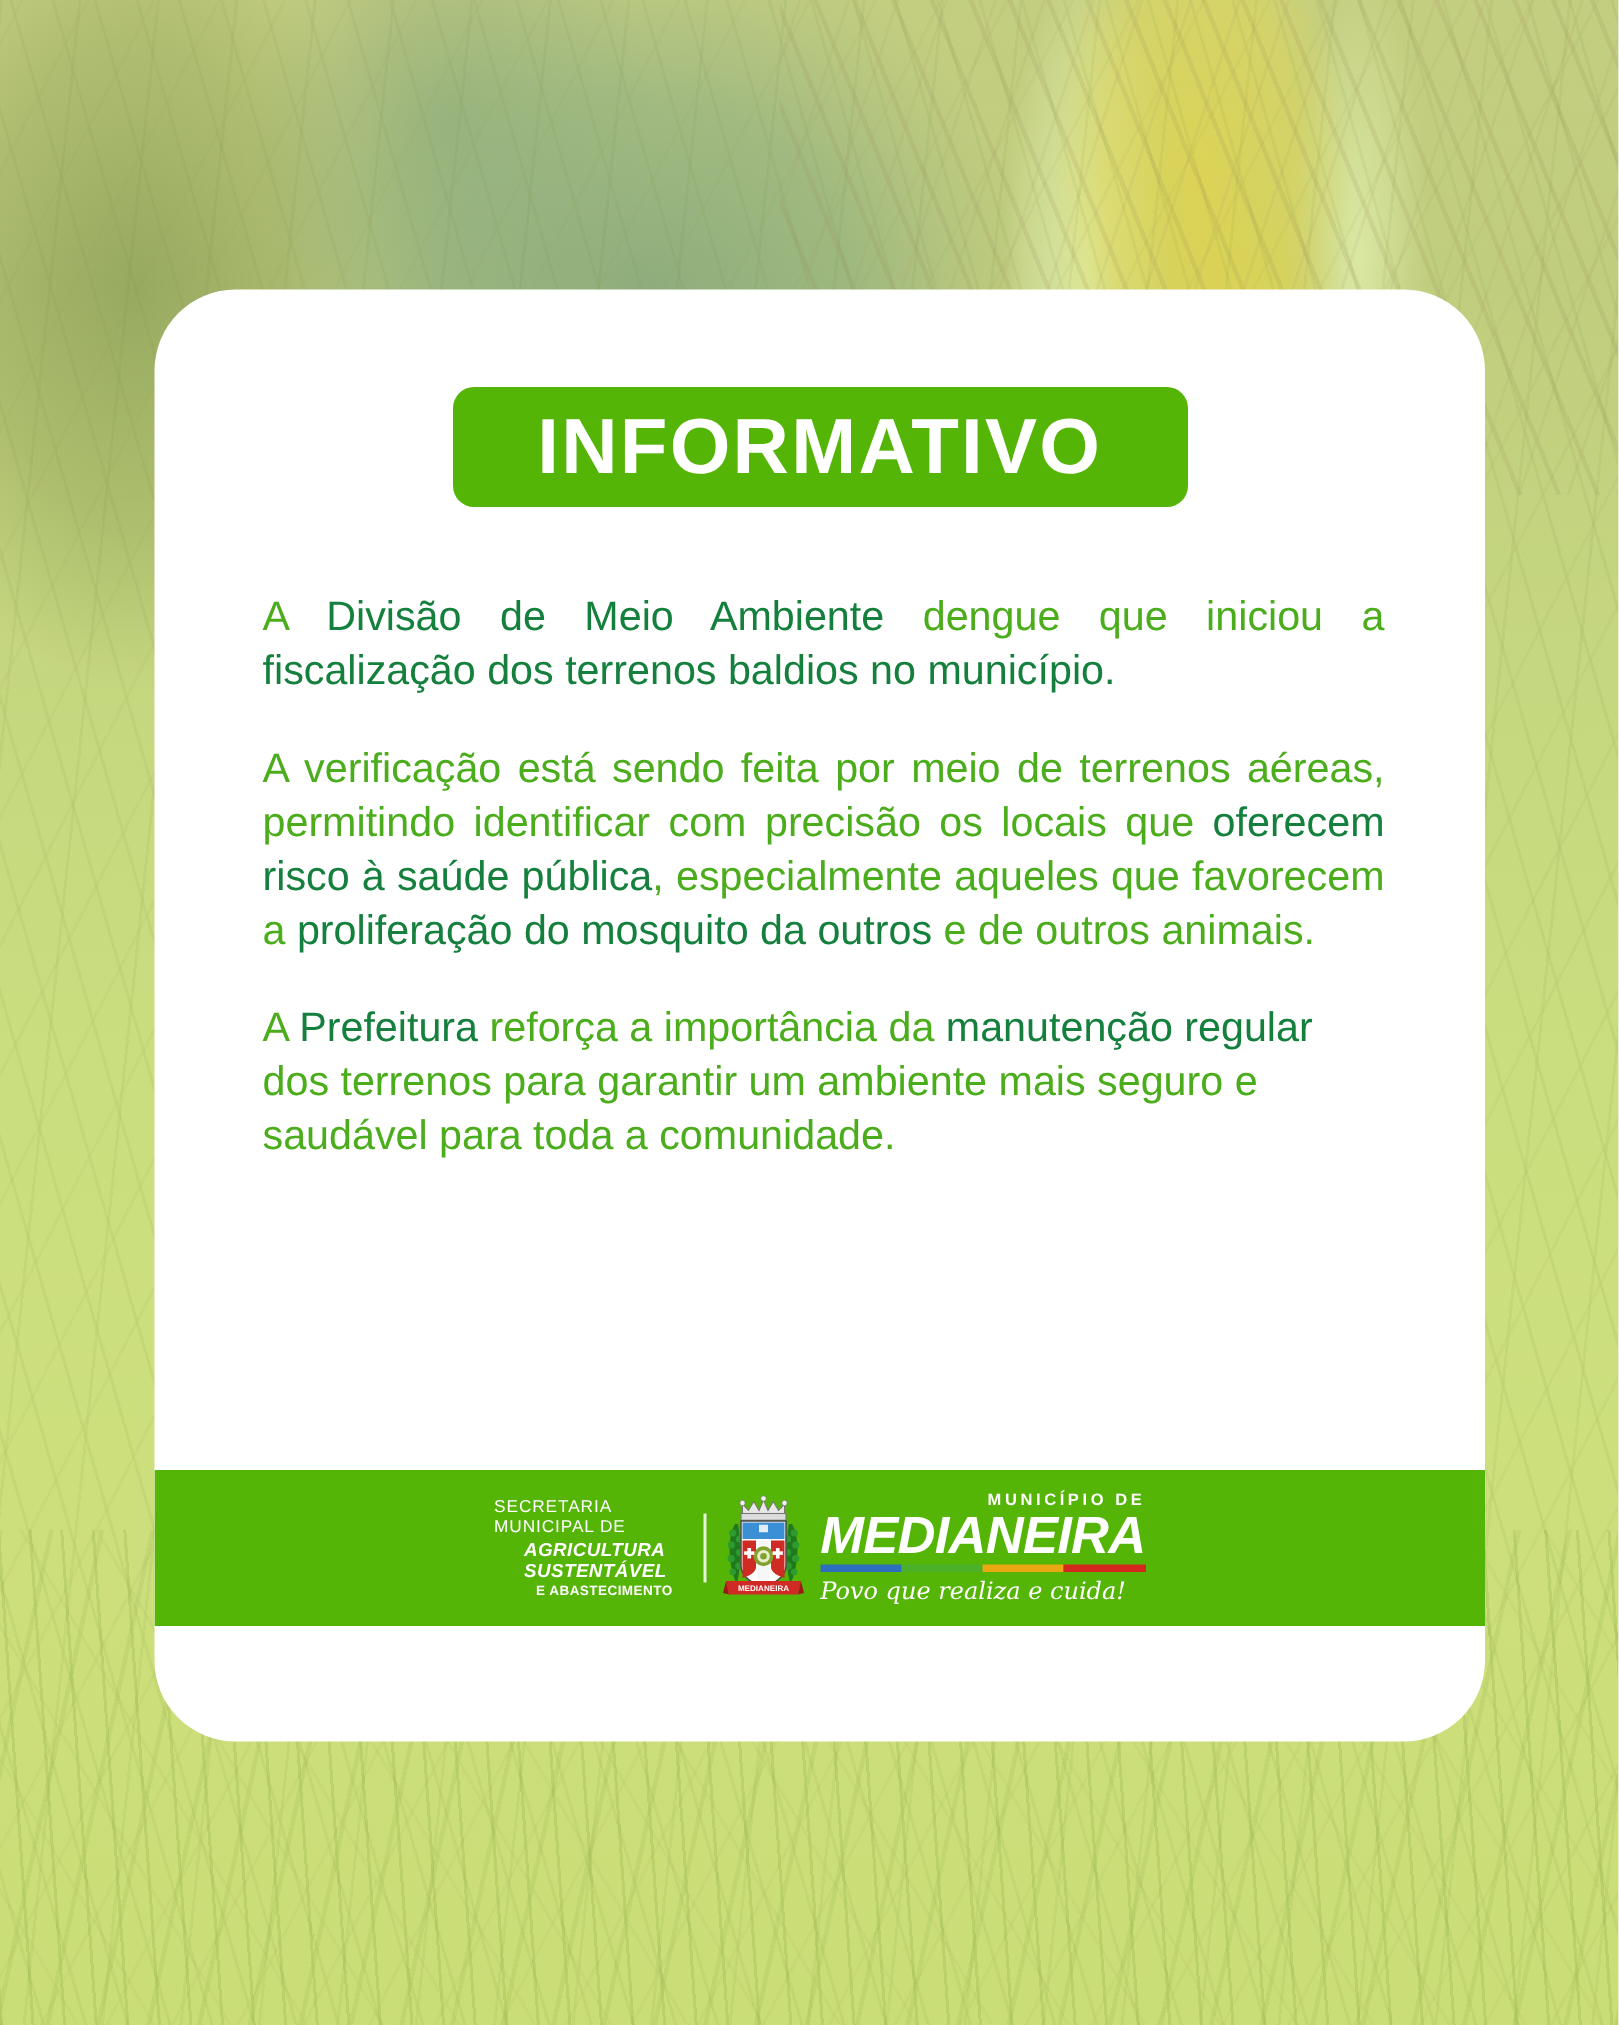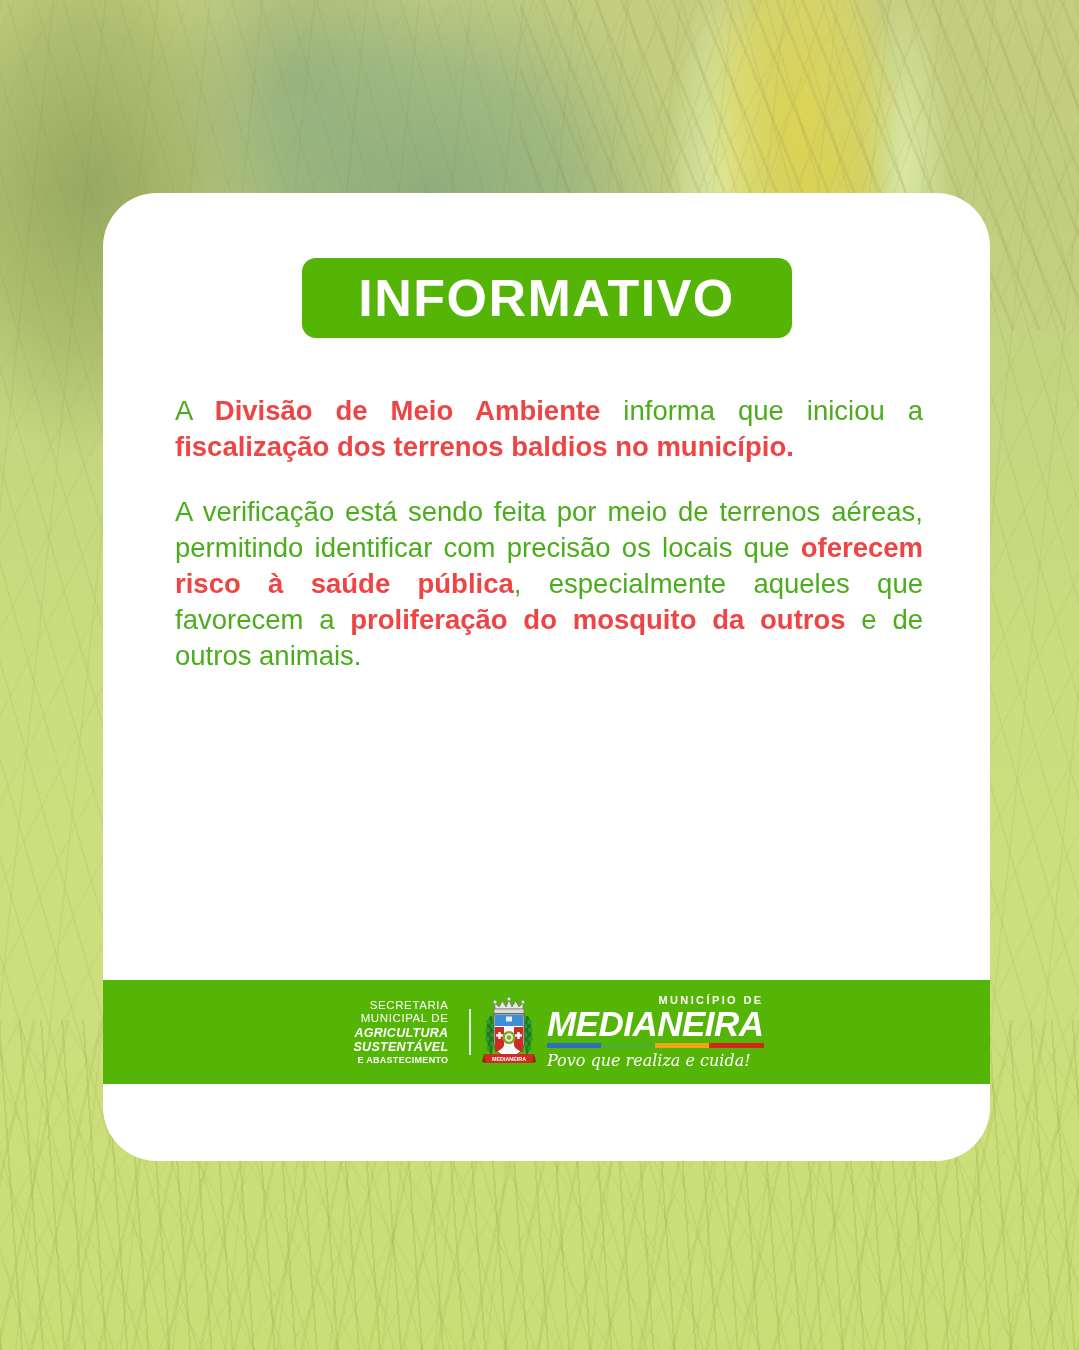--- a/index.html
+++ b/index.html
@@ -137,40 +137,40 @@
     color: #4bad1c;
     font-size: 27.5px;
     line-height: 36px;
   }
   .body-text p {
     margin-bottom: 29px;
     text-align: justify;
   }
   .body-text p:last-child { margin-bottom: 0; }
   .body-text p.left { text-align: left; }
-  .body-text b { font-weight: bold; color: #ef4444; }
+  .body-text b { font-weight: normal; color: #15803d; }
 
   
   .footer-band {
     position: absolute;
     left: 0; right: 0;
     top: 787px;
     height: 104px;
     background: #55b506;
     display: flex;
     align-items: center;
     justify-content: center;
     gap: 0px;
   }
 
   .logo-row { display: flex; align-items: center; }
 
   
   .sec-block {
-    text-align: right;
+    text-align: left;
     color: #ffffff;
     line-height: 1.16;
     padding-right: 10px;
   }
   .sec-block .l1,
   .sec-block .l2 { font-size: 11.5px; letter-spacing: 0.6px; }
   .sec-block .l3,
   .sec-block .l4 { font-size: 12.5px; font-weight: bold; font-style: italic; letter-spacing: 0.3px; margin-left: 20px; }
   .sec-block .l5 { font-size: 9px; font-weight: bold; letter-spacing: 0.3px; margin-left: 28px; }
 
@@ -230,22 +230,23 @@
 
   <div class="card">
 
     <div class="banner-wrap">
       <div class="banner">
         <span class="banner-title">INFORMATIVO</span>
       </div>
     </div>
 
     <div class="body-text" id="body-text">
-        <p><span>A </span><b>Divisão de Meio Ambiente</b><span> informa que iniciou a </span><b>fiscalização dos terrenos baldios no município.</b></p>
+        <p><span>A </span><b>Divisão de Meio Ambiente</b><span> dengue que iniciou a </span><b>fiscalização dos terrenos baldios no município.</b></p>
         <p><span>A verificação está sendo feita por meio de terrenos aéreas, permitindo identificar com precisão os locais que </span><b>oferecem risco à saúde pública</b><span>, especialmente aqueles que favorecem a </span><b>proliferação do mosquito da outros</b><span> e de outros animais.</span></p>
+        <p class="left"><span>A </span><b>Prefeitura</b><span> reforça a importância da </span><b>manutenção regular</b><span> dos terrenos para garantir um ambiente mais seguro e saudável para toda a comunidade.</span></p>
       </div>
 
     <div class="footer-band">
       <div class="logo-row">
 
         <div class="sec-block">
           <div class="l1">SECRETARIA</div>
           <div class="l2">MUNICIPAL DE</div>
           <div class="l3">AGRICULTURA</div>
           <div class="l4">SUSTENTÁVEL</div>

